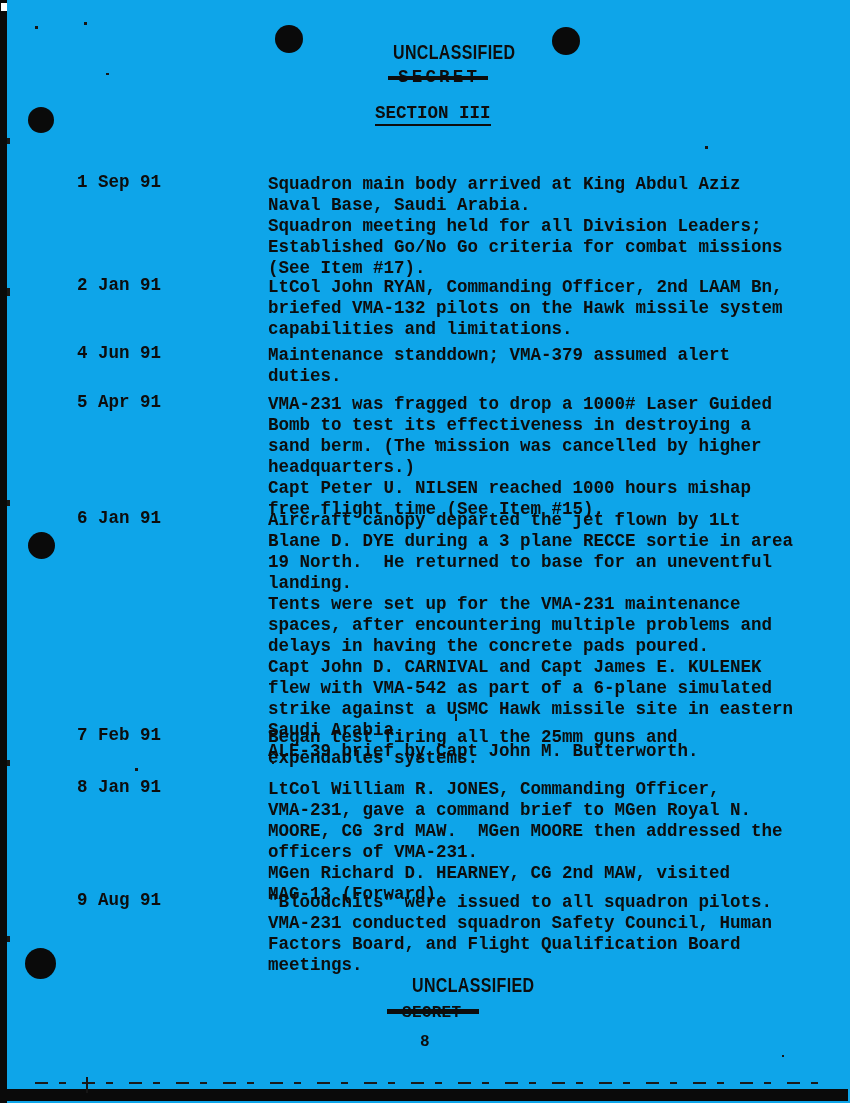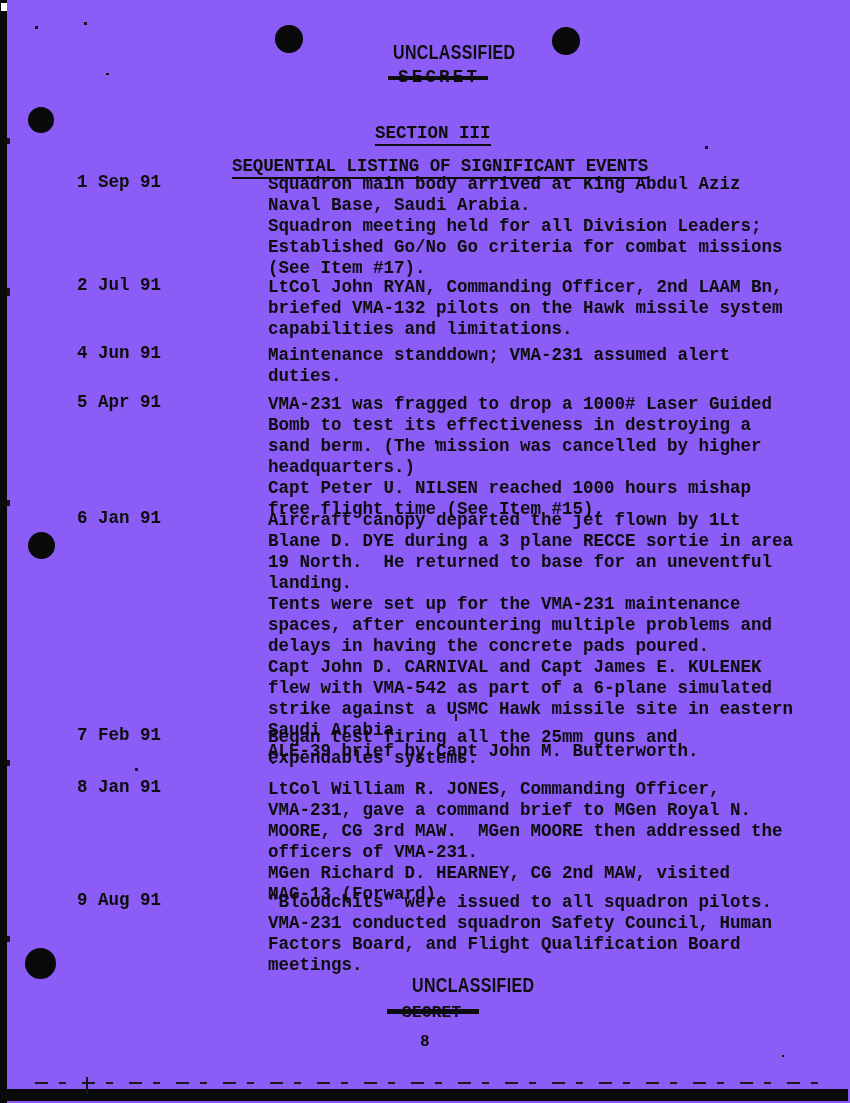--- a/index.html
+++ b/index.html
@@ -1,19 +1,19 @@
 <!DOCTYPE html>
 <html><head>
 <meta charset="utf-8">
 <style>
   html,body{margin:0;padding:0;background:#e8e8e8;}
   .page{
     position:relative;
     width:850px;height:1103px;
-    background:#8b5cf6;
+    background:#0ea5e9;
     overflow:hidden;
     font-family:"Liberation Mono","DejaVu Sans Mono",monospace;
     color:#0d0d0d;
   }
   
   .edge-left{position:absolute;left:0;top:0;width:7px;height:1103px;background:#0a0a0a;}
   .edge-left-notch{position:absolute;left:1px;top:3px;width:6px;height:8px;background:#ffffff;}
   .edge-bottom{position:absolute;left:0;top:1089px;width:848px;height:12px;background:#0a0a0a;}
   .dash-line{
     position:absolute;left:35px;top:1082px;width:785px;height:2px;
@@ -26,21 +26,21 @@
     position:absolute;
     font-family:"Liberation Sans",sans-serif;
     font-weight:bold;font-size:21px;line-height:1;
     letter-spacing:0.5px;white-space:nowrap;
     transform:scaleX(0.76);transform-origin:left top;
   }
   .secret-txt{position:absolute;font-weight:bold;line-height:1;white-space:nowrap;}
   .strike{position:absolute;background:#0d0d0d;}
   .section-title{
     position:absolute;font-weight:bold;font-size:17.5px;line-height:1.1;
-    border-bottom:2.5px solid #0d0d0d;padding-bottom:1px;white-space:nowrap;margin-top:20px;
+    border-bottom:2.5px solid #0d0d0d;padding-bottom:1px;white-space:nowrap;
   }
   
   .entry{position:absolute;left:0;top:0;width:850px;}
   .entry .date{
     position:absolute;left:77px;top:0;
     font-weight:bold;font-size:17.5px;line-height:16.5px;white-space:pre;
   }
   .entry .desc{
     position:absolute;left:268px;top:0;
     font-weight:bold;font-size:17.5px;line-height:21px;white-space:pre;
@@ -63,39 +63,38 @@
   <div class="punch" style="left:28px;top:532px;width:27px;height:27px;"></div>
   <div class="punch" style="left:25px;top:948px;width:31px;height:31px;"></div>
 
   <div class="unclass" style="left:393px;top:41px;">UNCLASSIFIED</div>
 
   <span class="secret-txt" style="left:398px;top:69px;font-size:17.5px;letter-spacing:3.2px;">SECRET</span>
   <div class="strike" style="left:388px;top:76px;width:100px;height:4px;"></div>
 
   <div class="section-title" style="left:375px;top:104px;letter-spacing:0px;">SECTION III</div>
 
-  <div class="section-title" style="left:232px;top:137px;letter-spacing:-0.1px;">SEQUENTIAL LISTING OF SIGNIFICANT EVENTS</div>
 
   <div class="entry" style="top:174px;">
     <span class="date">1 Sep 91</span>
     <span class="desc">Squadron main body arrived at King Abdul Aziz
 Naval Base, Saudi Arabia.
 Squadron meeting held for all Division Leaders;
 Established Go/No Go criteria for combat missions
 (See Item #17).</span>
   </div>
   <div class="entry" style="top:277px;">
-    <span class="date">2 Jul 91</span>
+    <span class="date">2 Jan 91</span>
     <span class="desc">LtCol John RYAN, Commanding Officer, 2nd LAAM Bn,
 briefed VMA-132 pilots on the Hawk missile system
 capabilities and limitations.</span>
   </div>
   <div class="entry" style="top:345px;">
     <span class="date">4 Jun 91</span>
-    <span class="desc">Maintenance standdown; VMA-231 assumed alert
+    <span class="desc">Maintenance standdown; VMA-379 assumed alert
 duties.</span>
   </div>
   <div class="entry" style="top:394px;">
     <span class="date">5 Apr 91</span>
     <span class="desc">VMA-231 was fragged to drop a 1000# Laser Guided
 Bomb to test its effectiveness in destroying a
 sand berm. (The mission was cancelled by higher
 headquarters.)
 Capt Peter U. NILSEN reached 1000 hours mishap
 free flight time (See Item #15).</span>

